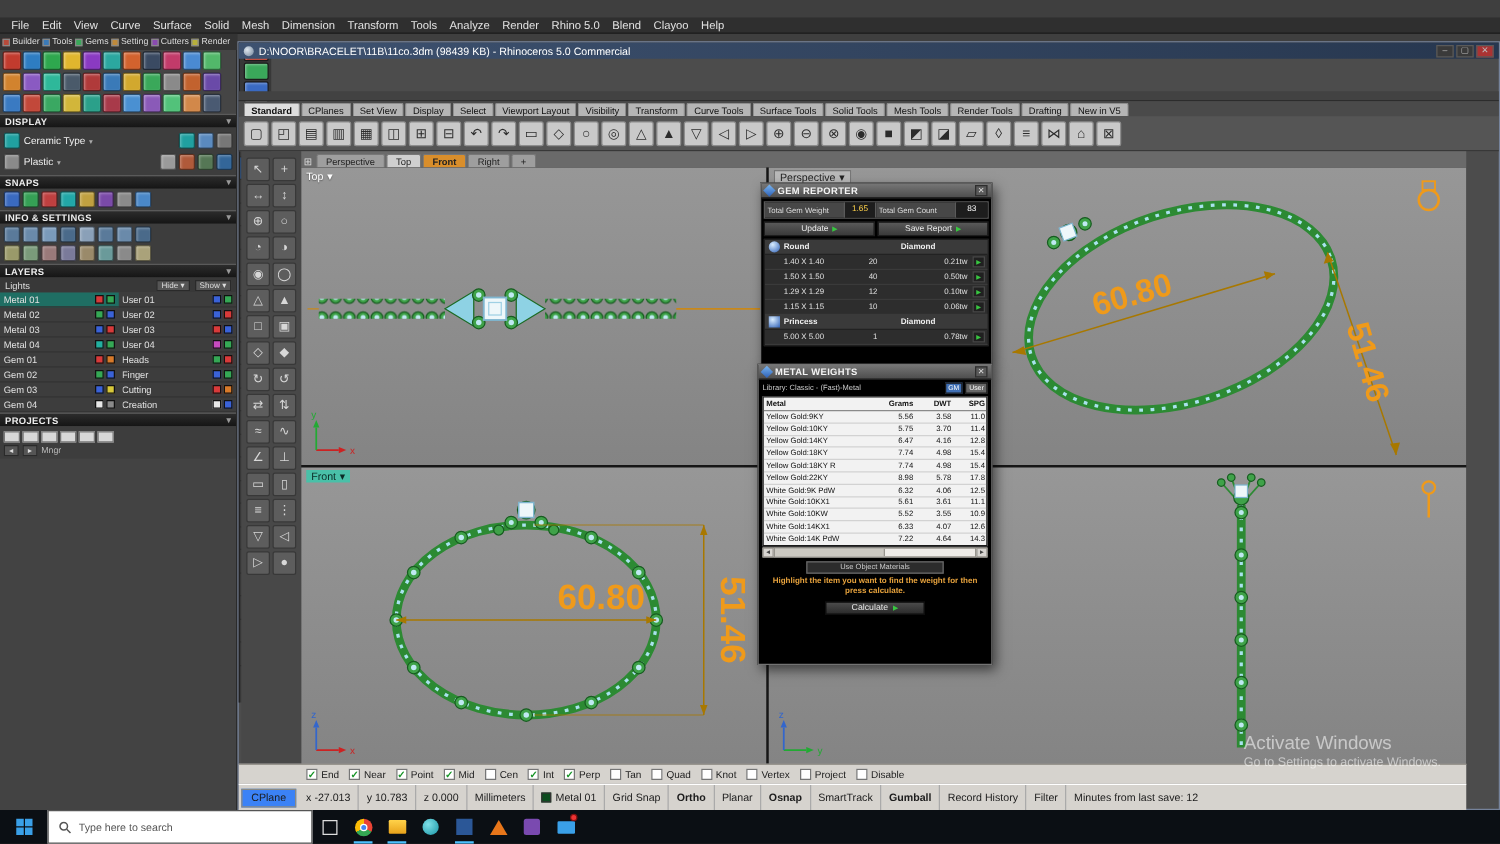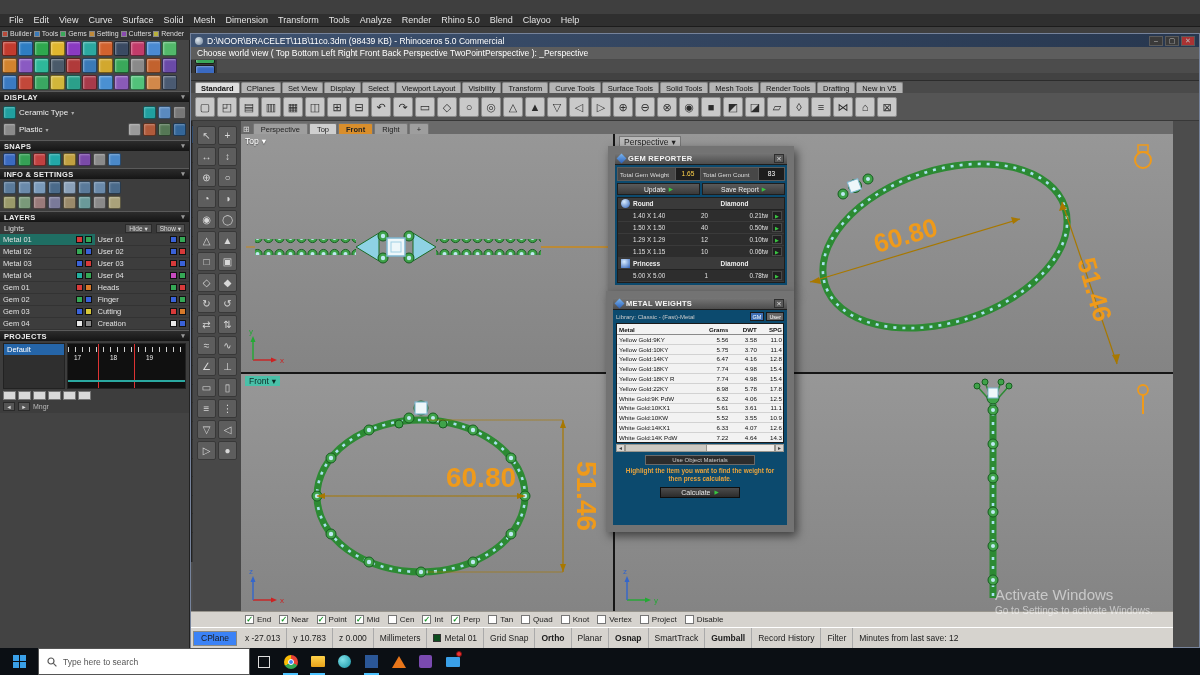--- a/index.html
+++ b/index.html
@@ -89,21 +89,21 @@
 
 #osnap{left:0;top:577px;width:982px;height:16px;background:#d6d3ce;border-top:1px solid #98958e;display:flex;align-items:center;gap:8px;padding-left:54px}
 .os-item{display:flex;align-items:center;gap:3px;font-size:8px;color:#1c1c1c;white-space:nowrap}
 .os-box{width:9px;height:9px;background:#fff;border:1px solid #767676;font-size:8px;line-height:8px;color:#169426;text-align:center;font-weight:bold}
 #status{left:0;top:593px;width:982px;height:21px;background:#d6d3ce;border-top:1px solid #fff;display:flex;align-items:center;font-size:8.5px;color:#1c1c1c;overflow:hidden}
 .st-cell{padding:0 6px;border-right:1px solid #aaa;height:100%;display:flex;align-items:center;gap:3px;white-space:nowrap}
 .st-btn{background:#3b82f6;border:1px solid #8a8a84;height:15px;margin:0 2px;padding:0 7px;display:flex;align-items:center;font-size:8.5px}
 .st-toggle.on{font-weight:bold}
 .layer-chip{width:8px;height:8px;background:#0d4d1f;border:1px solid #333;display:inline-block}
 
-.fpanel{position:absolute;background:#0c4a6e;border:7px solid #737373;box-shadow:3px 4px 9px rgba(0,0,0,.55);z-index:5}
+.fpanel{position:absolute;background:#000000;border:1px solid #737373;box-shadow:3px 4px 9px rgba(0,0,0,.55);z-index:5}
 #gem-panel{left:417px;top:112px;width:186px;height:146px}
 #mw-panel{left:415px;top:257px;width:188px;height:241px}
 .fp-title{height:12px;background:linear-gradient(#767676,#4d4d4d);display:flex;align-items:center;gap:3px;padding:0 3px;border-bottom:1px solid #1e1e1e}
 .fp-gem-ico{width:7px;height:7px;background:linear-gradient(135deg,#7ab6f0,#2c5fb6);transform:rotate(45deg)}
 .fp-title .t{font-size:7.5px;font-weight:bold;color:#f4f4f4;letter-spacing:.3px}
 .fp-x{margin-left:auto;font-size:6.5px;color:#ddd;width:10px;background:#5a5a5a;border:1px solid #2e2e2e;height:9px;line-height:8px;text-align:center}
 #gem-totals{display:flex;margin:2px;border:1px solid #5a5a5a;height:14px}
 .gt-label{flex:1;font-size:6.2px;color:#ddd;background:#474747;border-right:1px solid #5a5a5a;display:flex;align-items:center;padding:0 2px}
 .gt-val{width:25px;font-size:6.6px;background:#1d1d1d;text-align:center;line-height:12px;border-right:1px solid #5a5a5a;color:#ffd24a}
 .gt-val.count{color:#fff;border-right:none}
@@ -434,36 +434,20 @@
             <span class="chip" style="background: rgb(58, 98, 216);"></span>
           </div>
         </div>
       </div>
 
     <div class="panel-hd">
       <span>PROJECTS</span>
       <span class="hd-btns">▾</span>
     </div>
     <div class="panel-bd">
-      <div id="proj-row">
-        <div id="proj-list">
-          <div id="proj-item">Default</div>
-        </div>
-        <div id="proj-timeline">
-          <div class="tl-ruler"></div>
-          <div id="tl-nums">
-              <span class="tl-num" style="left: 6px;">17</span>
-              <span class="tl-num" style="left: 42px;">18</span>
-              <span class="tl-num" style="left: 78px;">19</span>
-            </div>
-          <div class="tl-line" style="left:30px"></div>
-          <div class="tl-line" style="left:66px"></div>
-          <div class="tl-teal"></div>
-        </div>
-      </div>
       <div id="proj-btns">
         <span class="pbtn"></span>
         <span class="pbtn"></span>
         <span class="pbtn"></span>
         <span class="pbtn"></span>
         <span class="pbtn"></span>
         <span class="pbtn"></span>
       </div>
       <div id="proj-nav">
         <span class="pn-btn">◄</span>
@@ -477,21 +461,20 @@
   <div id="rhino">
     <div id="rh-titlebar" class="abs">
       <span id="rh-logo"></span>
       <span class="t">D:\NOOR\BRACELET\11B\11co.3dm (98439 KB) - Rhinoceros 5.0 Commercial</span>
       <span class="win-btns">
         <span class="win-btn">–</span>
         <span class="win-btn">▢</span>
         <span class="win-btn close">✕</span>
       </span>
     </div>
-    <div id="rh-cmd1" class="abs">Choose world view ( Top  Bottom  Left  Right  Front  Back  Perspective  TwoPointPerspective ):  _Perspective</div>
     <div id="rh-divider" class="abs"></div>
     <div id="rh-tabs" class="abs">
         <span class="rh-tab active">Standard</span>
         <span class="rh-tab">CPlanes</span>
         <span class="rh-tab">Set View</span>
         <span class="rh-tab">Display</span>
         <span class="rh-tab">Select</span>
         <span class="rh-tab">Viewport Layout</span>
         <span class="rh-tab">Visibility</span>
         <span class="rh-tab">Transform</span>

